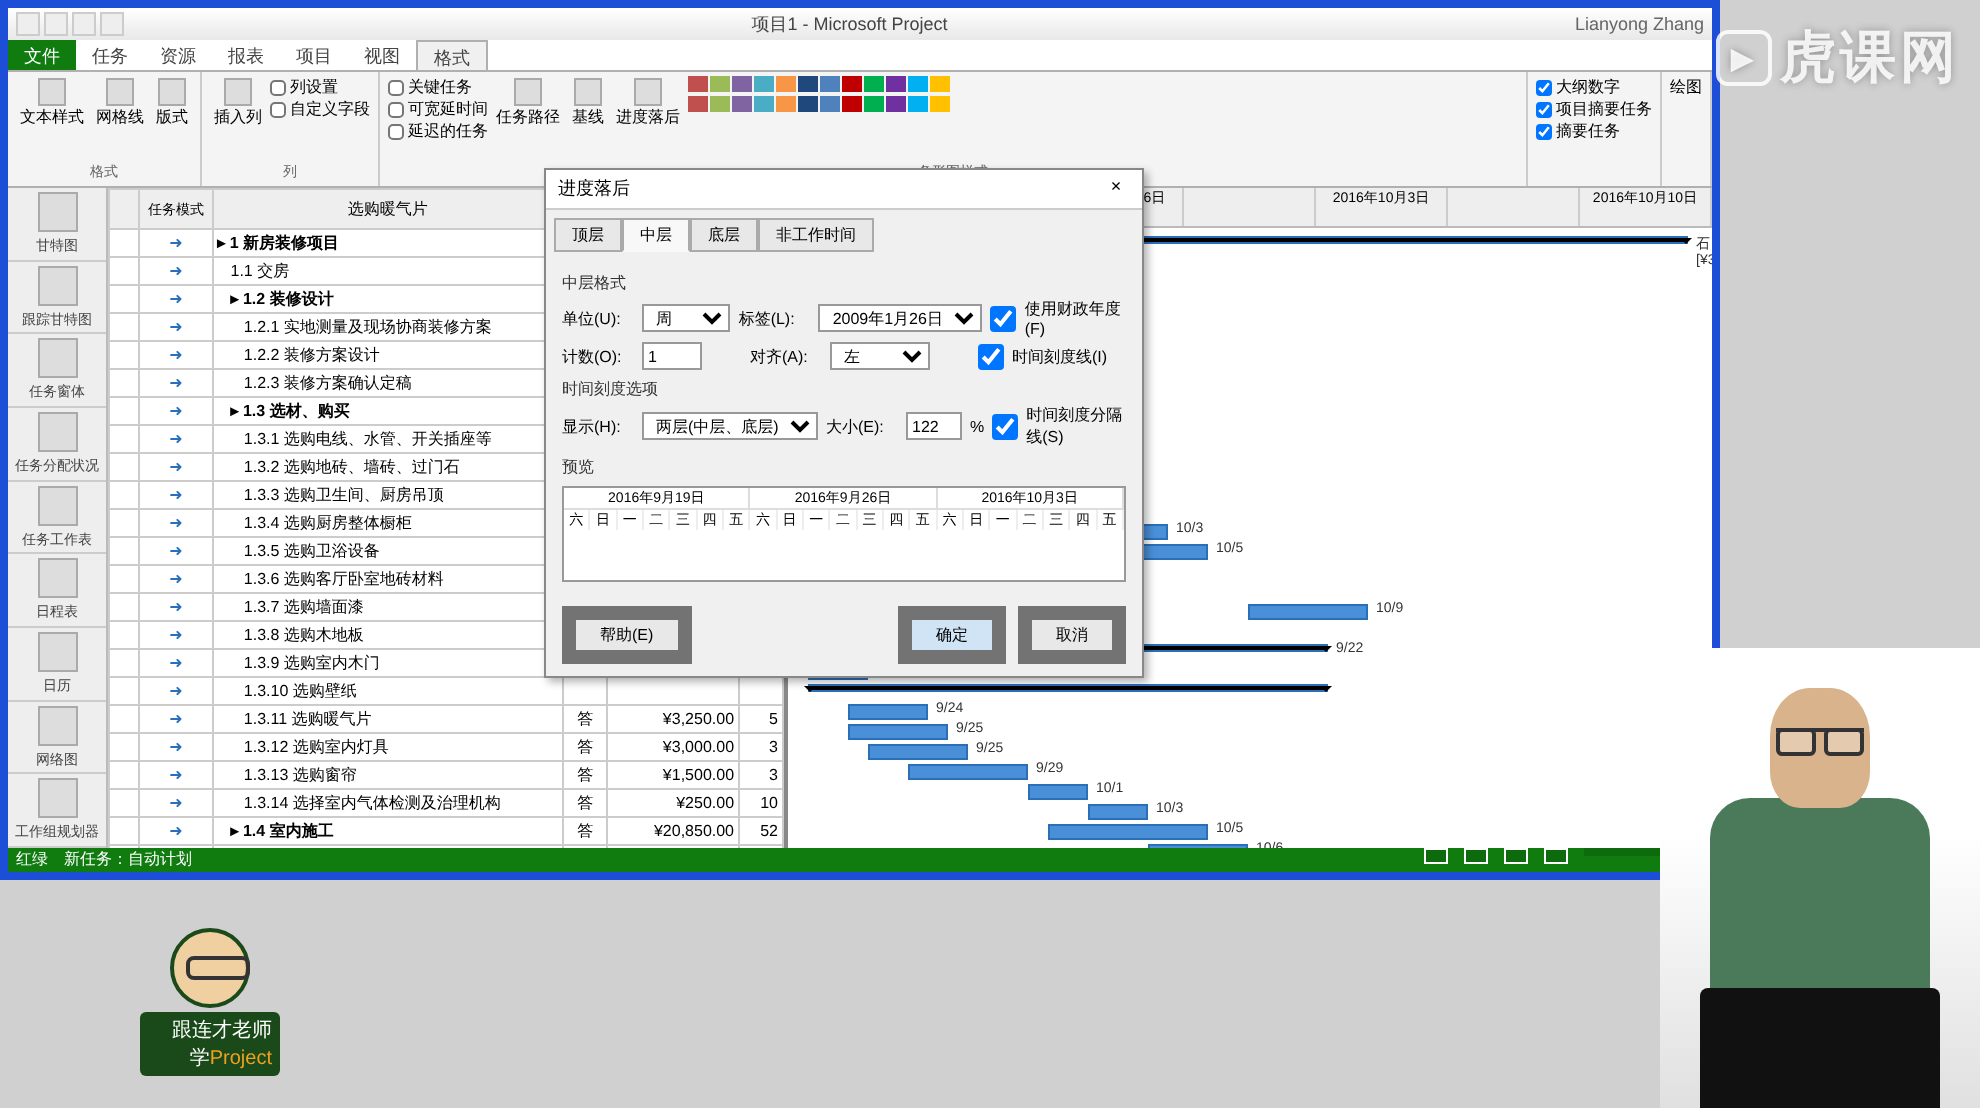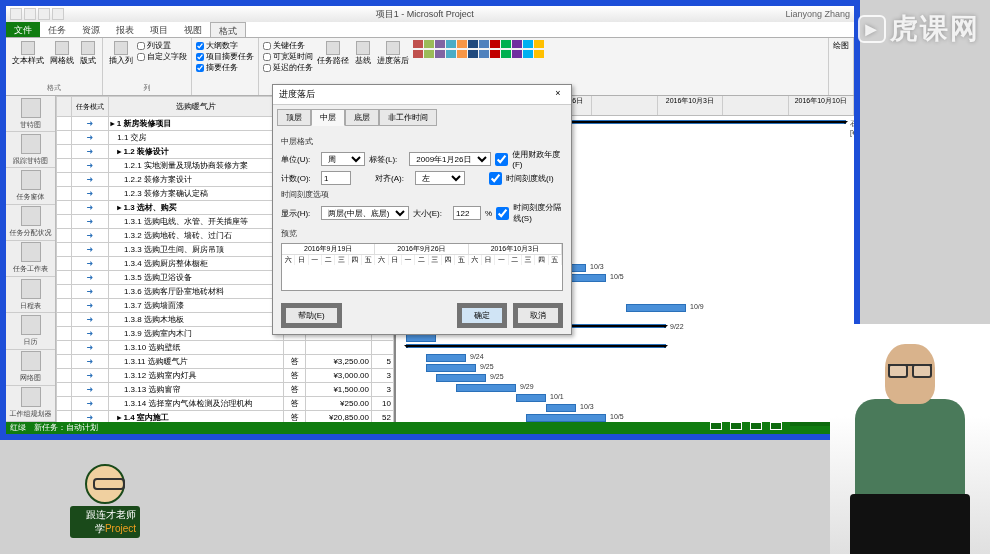--- a/index.html
+++ b/index.html
@@ -1,17 +1,17 @@
 <!DOCTYPE html>
 <html><head>
 <meta charset="utf-8">
 <style>
 * { margin: 0; padding: 0; box-sizing: border-box; font-family: "Microsoft YaHei", SimSun, Arial, sans-serif; }
 body { background: #d0d0d0; width: 990px; height: 554px; overflow: hidden; position: relative; }
-.app { position: absolute; top: 0; left: 0; width: 860px; height: 440px; background: #fff; border: 6px solid #1d4ed8; }
+.app { position: absolute; top: 0; left: 0; width: 860px; height: 440px; background: #fff; border: 4px solid #1d4ed8; }
 .titlebar { height: 16px; background: linear-gradient(#fff,#e8e8e8); display: flex; align-items: center; font-size: 9px; padding: 0 4px; }
 .titlebar .qat { display: flex; gap: 2px; }
 .titlebar .qat span { width: 12px; height: 12px; background: #eee; border: 1px solid #ccc; }
 .titlebar .title { flex: 1; text-align: center; color: #444; }
 .titlebar .user { color: #666; }
 .tabs { height: 16px; background: #fff; display: flex; font-size: 9px; border-bottom: 1px solid #b0b0b0; }
 .tabs .tab { padding: 2px 8px; color: #444; cursor: pointer; }
 .tabs .tab.file { background: #107c10; color: #fff; }
 .tabs .tab.active { background: #f0f0f0; border: 1px solid #b0b0b0; border-bottom: none; }
 .ribbon { height: 58px; background: #f4f4f4; border-bottom: 1px solid #b0b0b0; display: flex; font-size: 8px; }
@@ -62,21 +62,21 @@
 .dialog .section { font-size: 8px; margin: 4px 0 2px; color: #333; }
 .dialog .row { display: flex; align-items: center; gap: 4px; margin: 2px 0; font-size: 8px; }
 .dialog .row label { min-width: 36px; }
 .dialog select, .dialog input[type=text] { font-size: 8px; height: 14px; border: 1px solid #999; background: #fff; padding: 0 2px; }
 .dialog .preview { background: #fff; border: 1px solid #999; height: 48px; margin-top: 4px; font-size: 7px; overflow: hidden; }
 .dialog .preview .pwks { display: flex; }
 .dialog .preview .pwk { flex:1; text-align:center; border-right:1px solid #ddd; }
 .dialog .preview .pdays { display:flex; border-top:1px solid #ddd; }
 .dialog .preview .pdays span { flex:1; text-align:center; border-right:1px solid #eee; }
 .dialog .buttons { display: flex; justify-content: flex-end; gap: 6px; padding: 6px 8px; }
-.dialog .buttons button { font-size: 8px; padding: 2px 12px; background: #e8e8e8; border: 5px solid #737373; cursor: pointer; }
+.dialog .buttons button { font-size: 8px; padding: 2px 12px; background: #e8e8e8; border: 7px solid #737373; cursor: pointer; }
 .dialog .buttons button.primary { background: #d0e4f5; }
 .dialog .help { float:left; }
 
 
 .watermark { position: absolute; top: 10px; right: 10px; font-size: 28px; color: rgba(255,255,255,.85); font-weight: bold; letter-spacing: 2px; text-shadow: 0 0 4px rgba(0,0,0,.3); z-index: 30; display:flex; align-items:center; gap:4px; }
 .watermark .wicon { width:28px; height:28px; border:2px solid rgba(255,255,255,.85); border-radius:6px; display:flex; align-items:center; justify-content:center; font-size:14px; }
 .presenter { position:absolute; right:0; bottom:0; width:160px; height:230px; z-index:20; }
 .presenter .person { width:100%; height:100%; background: linear-gradient(#fff 0%, #fff 40%, #e0e0e0 100%); }
 .presenter .head { position:absolute; top:20px; left:55px; width:50px; height:60px; background:#d9b38c; border-radius:40% 40% 30% 30%; }
 .presenter .glasses { position:absolute; top:40px; left:58px; width:44px; height:10px; border-top:2px solid #333; }
@@ -144,36 +144,20 @@
               <input type="checkbox" style="">
               <span>列设置</span>
             </div>
           <div class="check">
               <input type="checkbox" style="">
               <span>自定义字段</span>
             </div>
         </div>
       </div>
       <div class="caption">列</div>
-    </div>
-    <div class="group">
-      <div>
-        <div class="check">
-            <input type="checkbox" checked="" style="">
-            <span>大纲数字</span>
-          </div>
-        <div class="check">
-            <input type="checkbox" checked="" style="">
-            <span>项目摘要任务</span>
-          </div>
-        <div class="check">
-            <input type="checkbox" checked="" style="">
-            <span>摘要任务</span>
-          </div>
-      </div>
     </div>
     <div class="group" style="flex:1">
       <div class="items">
         <div>
           <div class="check">
               <input type="checkbox" style="">
               <span>关键任务</span>
             </div>
           <div class="check">
               <input type="checkbox" style="">
@@ -221,20 +205,36 @@
               <span style="background:#4f81bd"></span>
               <span style="background:#c00000"></span>
               <span style="background:#00b050"></span>
               <span style="background:#7030a0"></span>
               <span style="background:#00b0f0"></span>
               <span style="background:#ffc000"></span>
             </div>
         </div>
       </div>
       <div class="caption">条形图样式</div>
+    </div>
+    <div class="group">
+      <div>
+        <div class="check">
+            <input type="checkbox" checked="" style="">
+            <span>大纲数字</span>
+          </div>
+        <div class="check">
+            <input type="checkbox" checked="" style="">
+            <span>项目摘要任务</span>
+          </div>
+        <div class="check">
+            <input type="checkbox" checked="" style="">
+            <span>摘要任务</span>
+          </div>
+      </div>
     </div>
     <div class="group">
       <div class="btn"><div class="ico"></div><span>绘图</span></div>
     </div>
   </div>
 
   <div class="workspace">
     <div class="leftstrip" id="leftviews">
         <div class="v">
           <div class="ic"></div>

